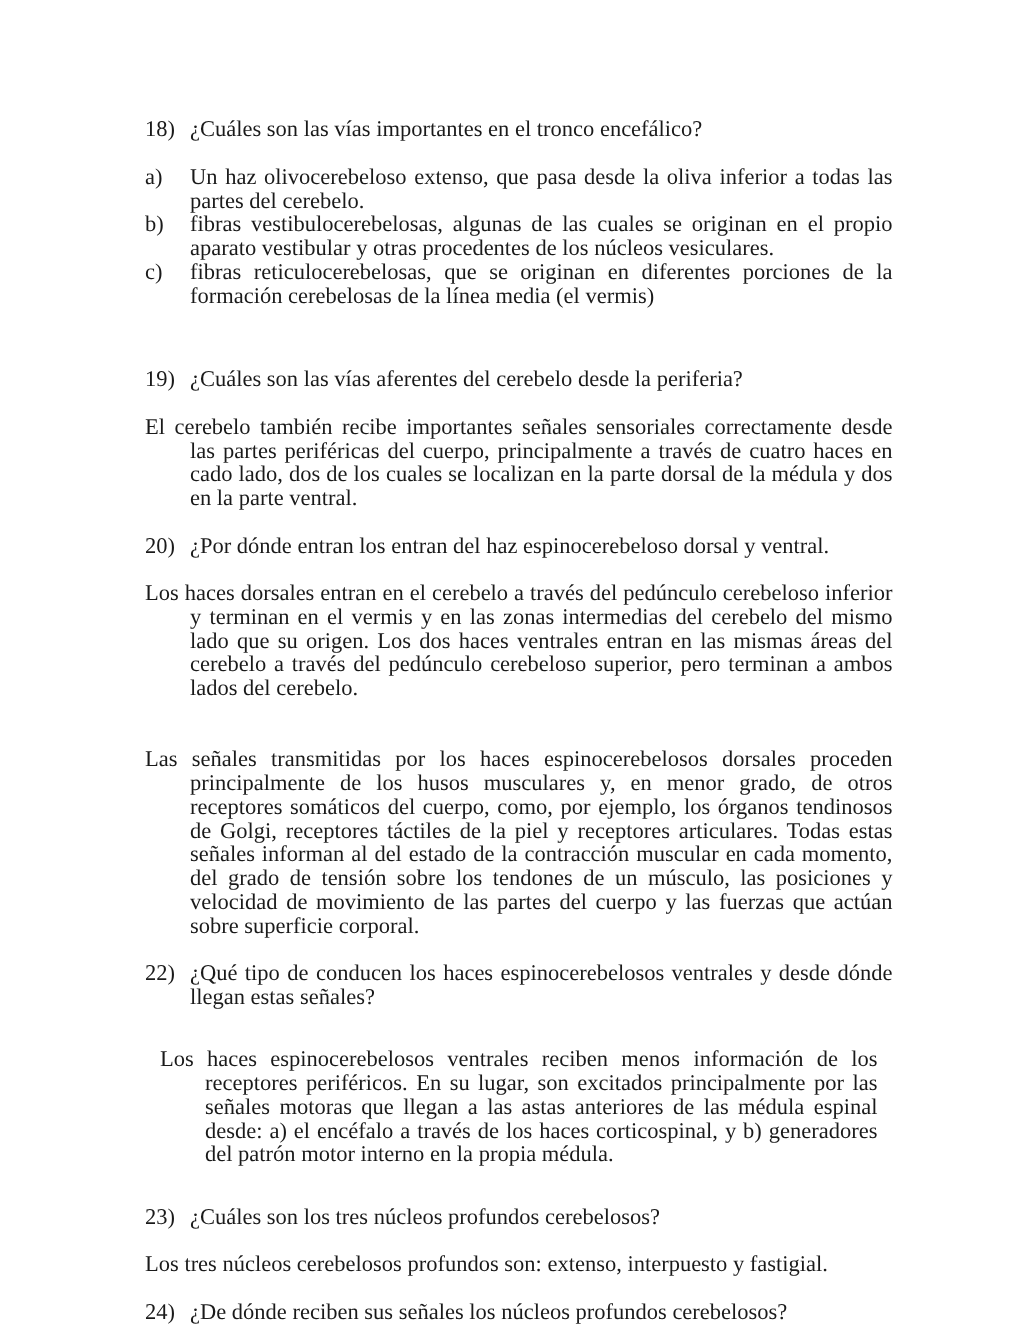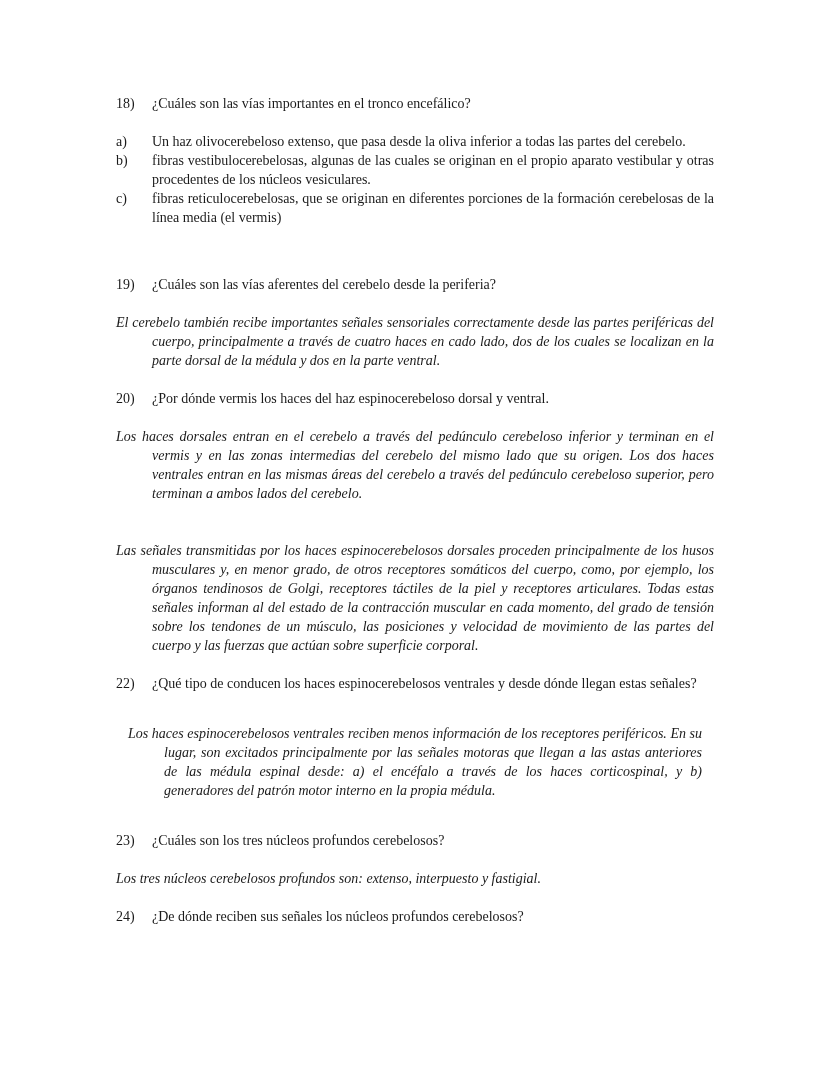--- a/index.html
+++ b/index.html
@@ -1,28 +1,28 @@
 <!DOCTYPE html>
 <html><head>
 <meta charset="utf-8">
 <style>
   html, body { margin: 0; padding: 0; background: #ffffff; }
   body {
     width: 828px; height: 1071px; overflow: hidden; position: relative;
     font-family: "Liberation Serif", "DejaVu Serif", serif;
     color: #1a1a1a;
   }
-  .page { position: absolute; left: 116px; top: 94px; width: 598px; font-size: 14px; line-height: 19px; }
+  .page { position: absolute; left: 116px; top: 94px; width: 598px; font-size: 18px; line-height: 19px; }
   .q { display: flex; }
   .q .num { width: 36px; flex: 0 0 36px; }
   .q .txt { flex: 1; text-align: justify; }
   .item { display: flex; }
   .item .lbl { width: 36px; flex: 0 0 36px; }
   .item .txt { flex: 1; text-align: justify; }
-  .ans { text-align: justify; padding-left: 36px; text-indent: -36px; font-style: italic; }
+  .ans { text-align: justify; padding-left: 36px; text-indent: -36px; }
   .gap1 { height: 19px; }
   .gap-big { height: 48px; }
 </style>
 </head>
 <body>
 
 <div class="page">
 
   <div class="q">
     <span class="num">18)</span>
@@ -46,21 +46,21 @@
   <div class="q">
     <span class="num">19)</span>
     <span class="txt">¿Cuáles son las vías aferentes del cerebelo desde la periferia?</span>
   </div>
   <div class="gap1"></div>
   <p class="ans" style="margin:0">El cerebelo también recibe importantes señales sensoriales correctamente desde las partes periféricas del cuerpo, principalmente a través de cuatro haces en cado lado, dos de los cuales se localizan en la parte dorsal de la médula y dos en la parte ventral.</p>
   <div class="gap1"></div>
 
   <div class="q">
     <span class="num">20)</span>
-    <span class="txt">¿Por dónde vermis los haces del haz espinocerebeloso dorsal y ventral.</span>
+    <span class="txt">¿Por dónde entran los entran del haz espinocerebeloso dorsal y ventral.</span>
   </div>
   <div class="gap1"></div>
   <p class="ans" style="margin:0">Los haces dorsales entran en el cerebelo a través del pedúnculo cerebeloso inferior y terminan en el vermis y en las zonas intermedias del cerebelo del mismo lado que su origen. Los dos haces ventrales entran en las mismas áreas del cerebelo a través del pedúnculo cerebeloso superior, pero  terminan a ambos lados del cerebelo.</p>
   <div class="gap1"></div>
 
   <div class="gap1"></div>
   <p class="ans" style="margin:0">Las señales transmitidas por los haces espinocerebelosos dorsales proceden principalmente de los husos musculares y, en menor grado, de otros receptores somáticos del cuerpo, como, por ejemplo, los órganos tendinosos de Golgi, receptores táctiles de la piel y receptores articulares. Todas estas señales informan  al  del estado de la contracción muscular en cada momento, del grado de tensión sobre los tendones de un músculo, las posiciones y velocidad de movimiento de las partes del cuerpo y las fuerzas que actúan sobre superficie corporal.</p>
   <div class="gap1"></div>
 
   <div class="q">

